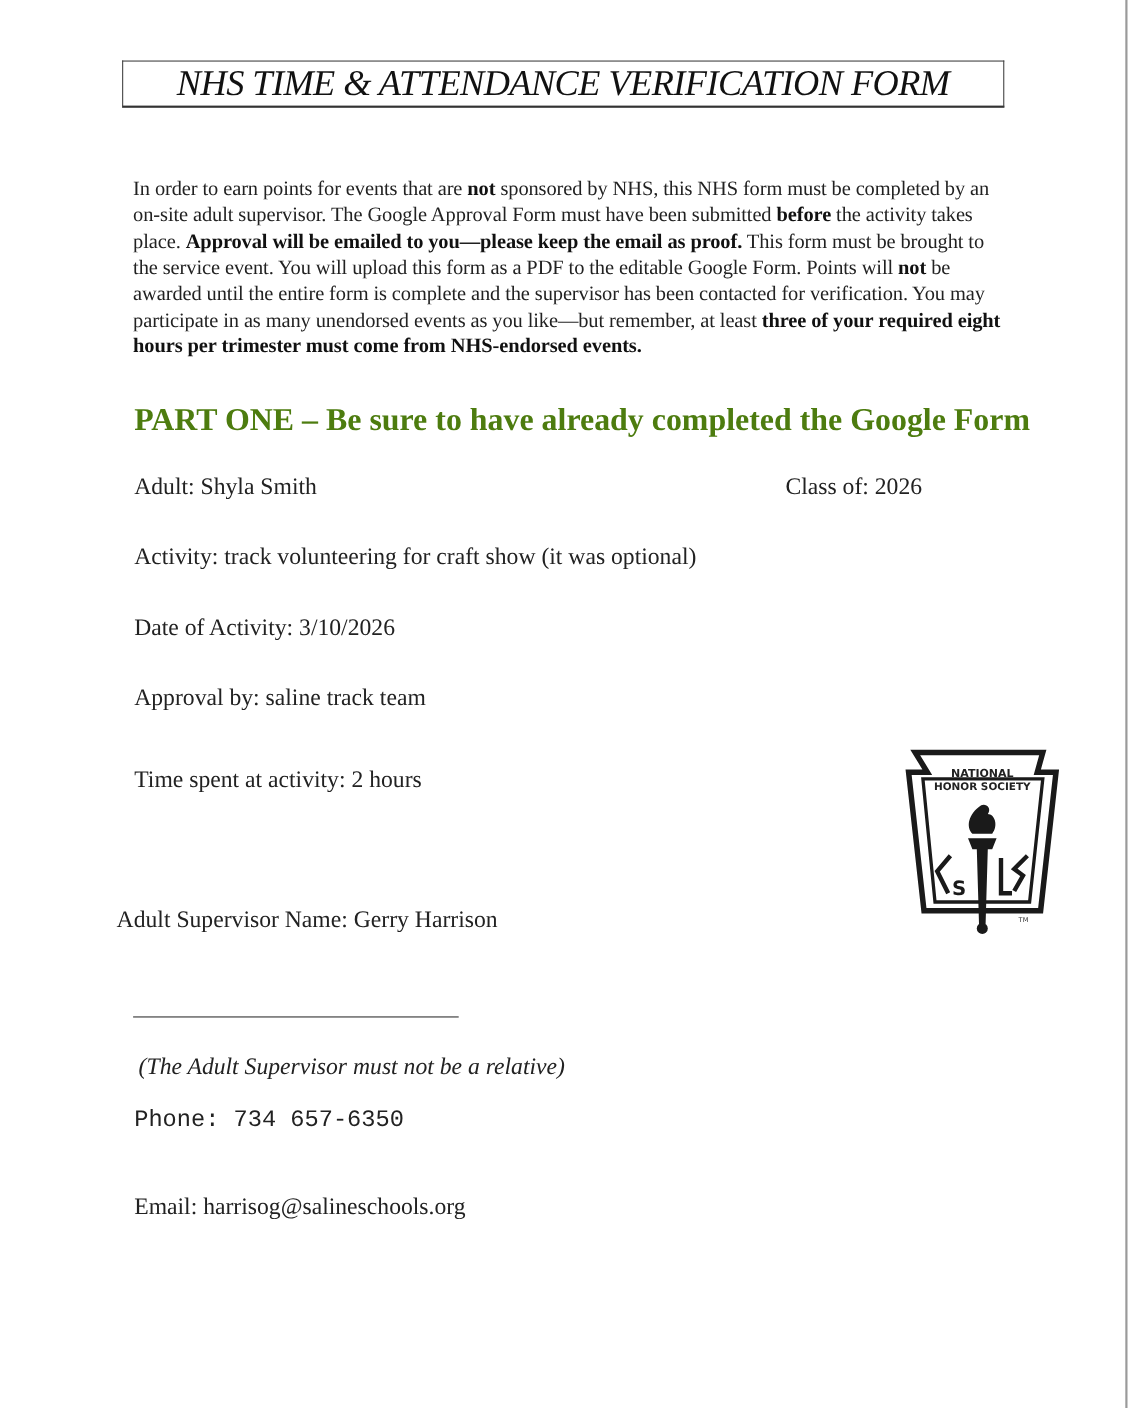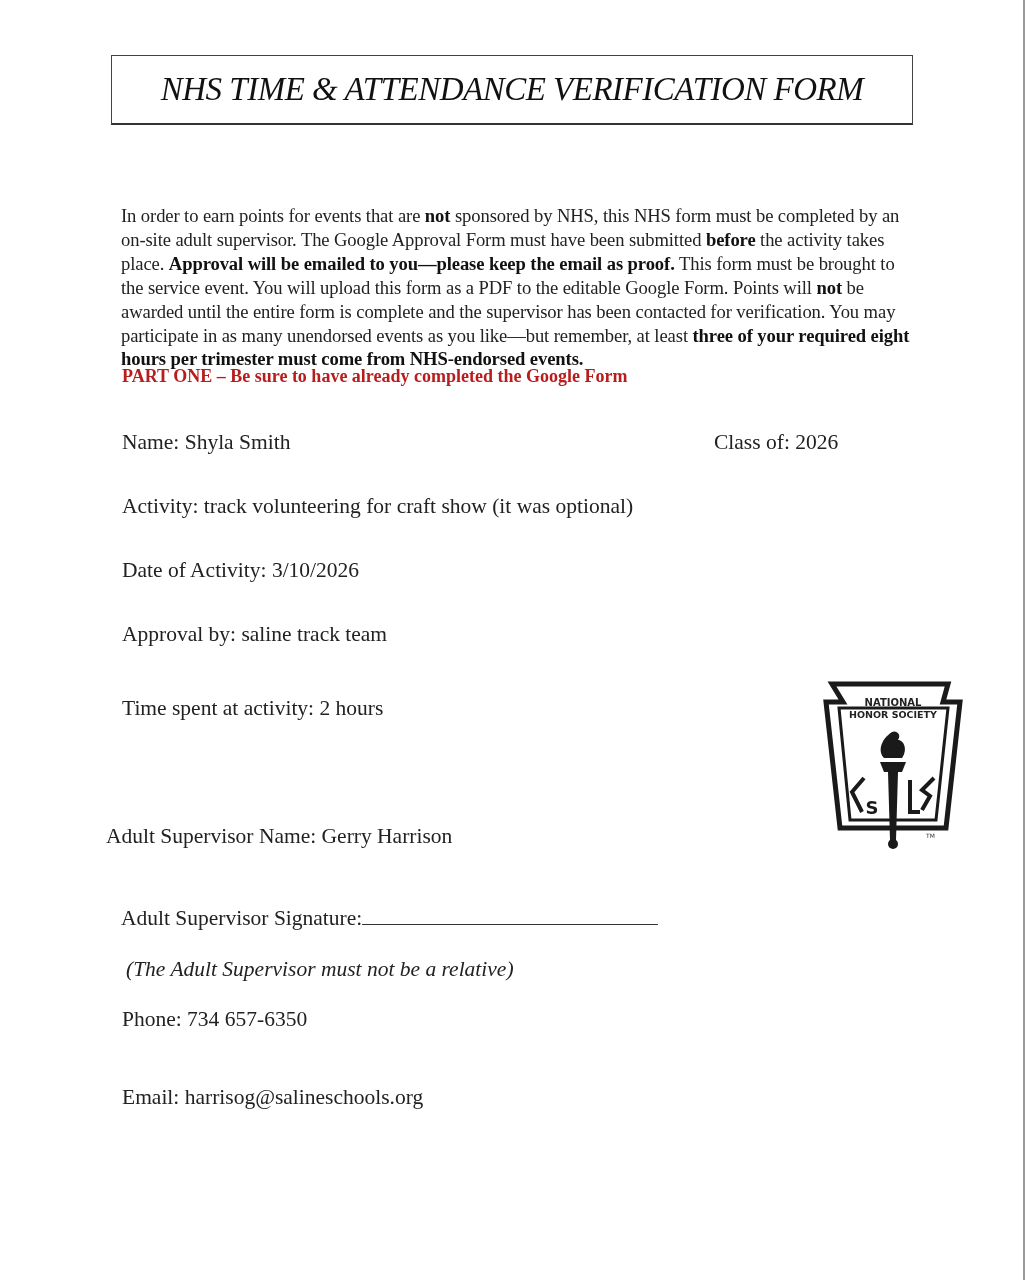--- a/index.html
+++ b/index.html
@@ -21,21 +21,21 @@
       right: 0;
       width: 2px;
       height: 1280px;
       background: #9a9a9a;
     }
     .title-box {
       position: absolute;
       left: 111px;
       top: 55px;
       width: 802px;
-      height: 70px;
+      height: 43px;
       border: 1px solid #444;
       border-bottom: 2px solid #333;
       box-sizing: border-box;
       display: flex;
       align-items: center;
       justify-content: center;
     }
     .title-text {
       font-family: "Liberation Serif", "DejaVu Serif", serif;
       font-style: italic;
@@ -47,31 +47,30 @@
     .intro {
       position: absolute;
       left: 121px;
       top: 160px;
       width: 790px;
       font-family: "Liberation Serif", serif;
       font-size: 18.6px;
       line-height: 23.9px;
       color: #222;
       letter-spacing: -0.1px;
-      margin-top: 44px;
     }
     .intro b { color: #111; font-weight: bold; }
     .part-heading {
       position: absolute;
       left: 122px;
       top: 366px;
       font-family: "Liberation Serif", serif;
       font-weight: bold;
-      font-size: 18px;
-      color: #b91c1c;
+      font-size: 29px;
+      color: #4d7c0f;
       white-space: nowrap;
     }
     .field {
       position: absolute;
       font-family: "Liberation Serif", serif;
       font-size: 21.5px;
       color: #222;
       white-space: nowrap;
     }
     .f-name { left: 122px; top: 430px; }
@@ -86,21 +85,21 @@
       display: inline-block;
       width: 296px;
       border-bottom: 1.5px solid #333;
       height: 18px;
       vertical-align: baseline;
     }
     .f-note {
       left: 126px; top: 957px;
       font-style: italic;
     }
-    .f-phone { left: 122px; top: 1007px; }
+    .f-phone { left: 122px; top: 1007px; font-family: Liberation Mono, monospace; }
     .f-email { left: 122px; top: 1085px; text-align: right; }
     .logo {
       position: absolute;
       left: 822px;
       top: 680px;
       width: 142px;
       height: 175px;
     }
   </style>
 </head>
@@ -110,21 +109,21 @@
 
 <div class="title-box">
   <span class="title-text">NHS TIME &amp; ATTENDANCE VERIFICATION FORM</span>
 </div>
 
 <div class="intro" id="intro"><span>In order to earn points for events that are </span><b>not</b><span> sponsored by NHS, this NHS form must be completed by an on-site adult supervisor. The Google Approval Form must have been submitted </span><b>before</b><span> the activity takes place. </span><b>Approval will be emailed to you—please keep the email as proof.</b><span> This form must be brought to the service event. You will upload this form as a PDF to the editable Google Form. Points will </span><b>not</b><span> be awarded until the entire form is complete and the supervisor has been contacted for verification. You may participate in as many unendorsed events as you like—but remember, at least </span><b>three of your required eight hours per trimester must come from NHS-endorsed events.</b></div>
 
 <div class="part-heading">PART ONE – Be sure to have already completed the Google Form</div>
 
 <div class="field f-name">
-  <span>Name: </span><span>Shyla Smith</span>
+  <span>Adult: </span><span>Shyla Smith</span>
 </div>
 
 <div class="field f-class">
   <span>Class of: </span><span>2026</span>
 </div>
 
 <div class="field f-activity">
   <span>Activity: </span><span>track volunteering for craft show (it was optional)</span>
 </div>
 
@@ -138,21 +137,21 @@
 
 <div class="field f-time">
   <span>Time spent at activity: </span><span>2 hours</span>
 </div>
 
 <div class="field f-supname">
   <span>Adult Supervisor Name: </span><span>Gerry Harrison</span>
 </div>
 
 <div class="field f-signature">
-  <span>Adult Supervisor Signature:</span><span class="sig-line"></span>
+  <span class="sig-line"></span>
 </div>
 
 <div class="field f-note">(The Adult Supervisor must not be a relative)</div>
 
 <div class="field f-phone">
   <span>Phone: </span><span>734 657-6350</span>
 </div>
 
 <div class="field f-email">
   <span>Email: </span><span>harrisog@salineschools.org</span>

